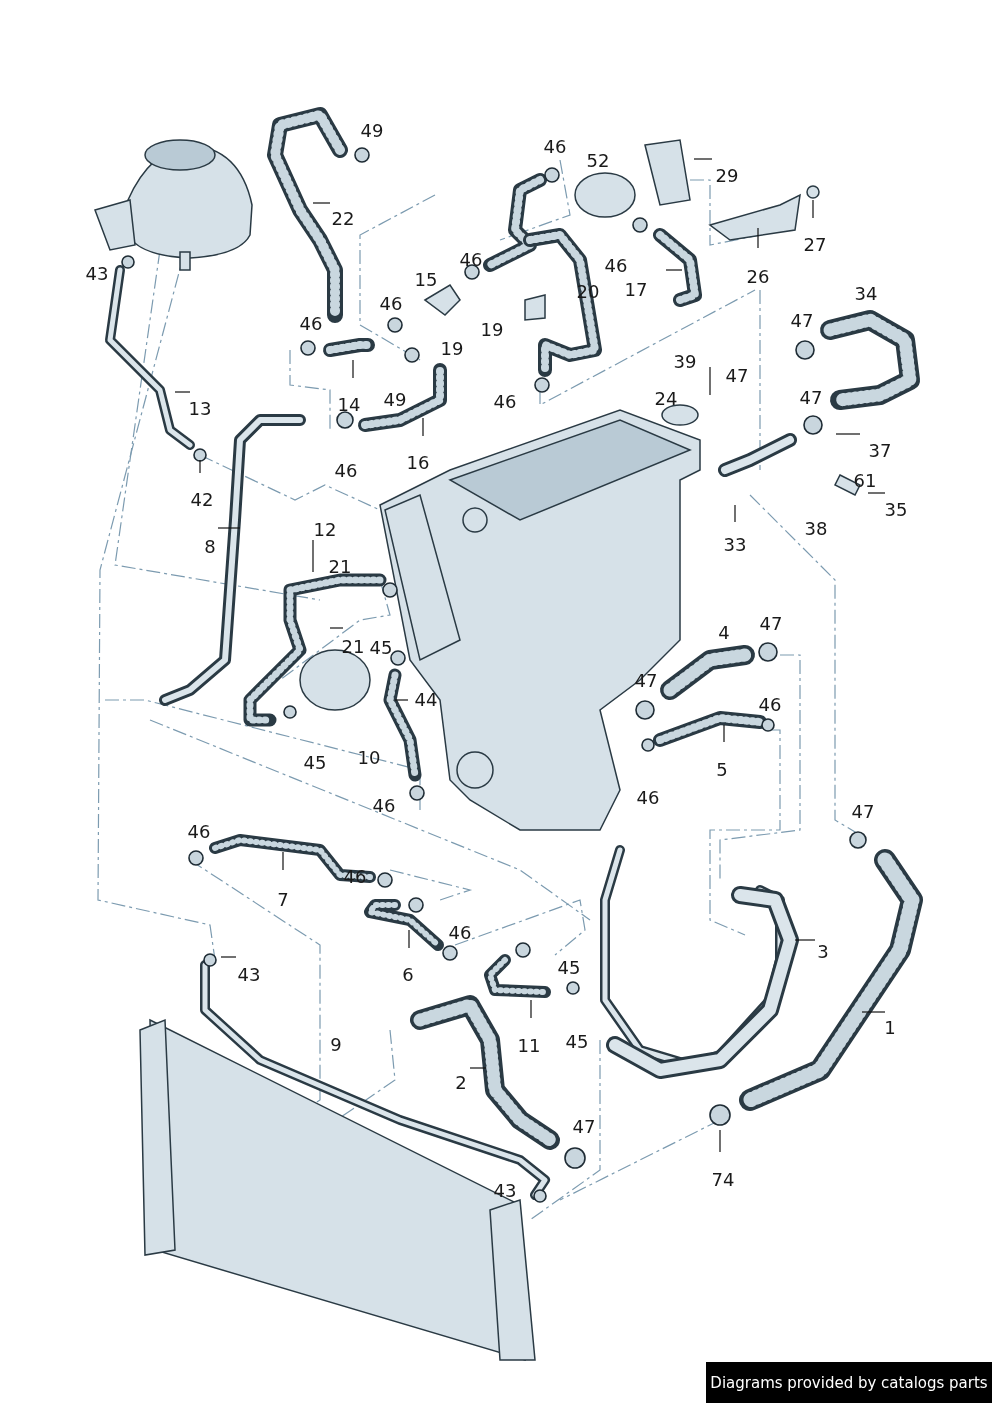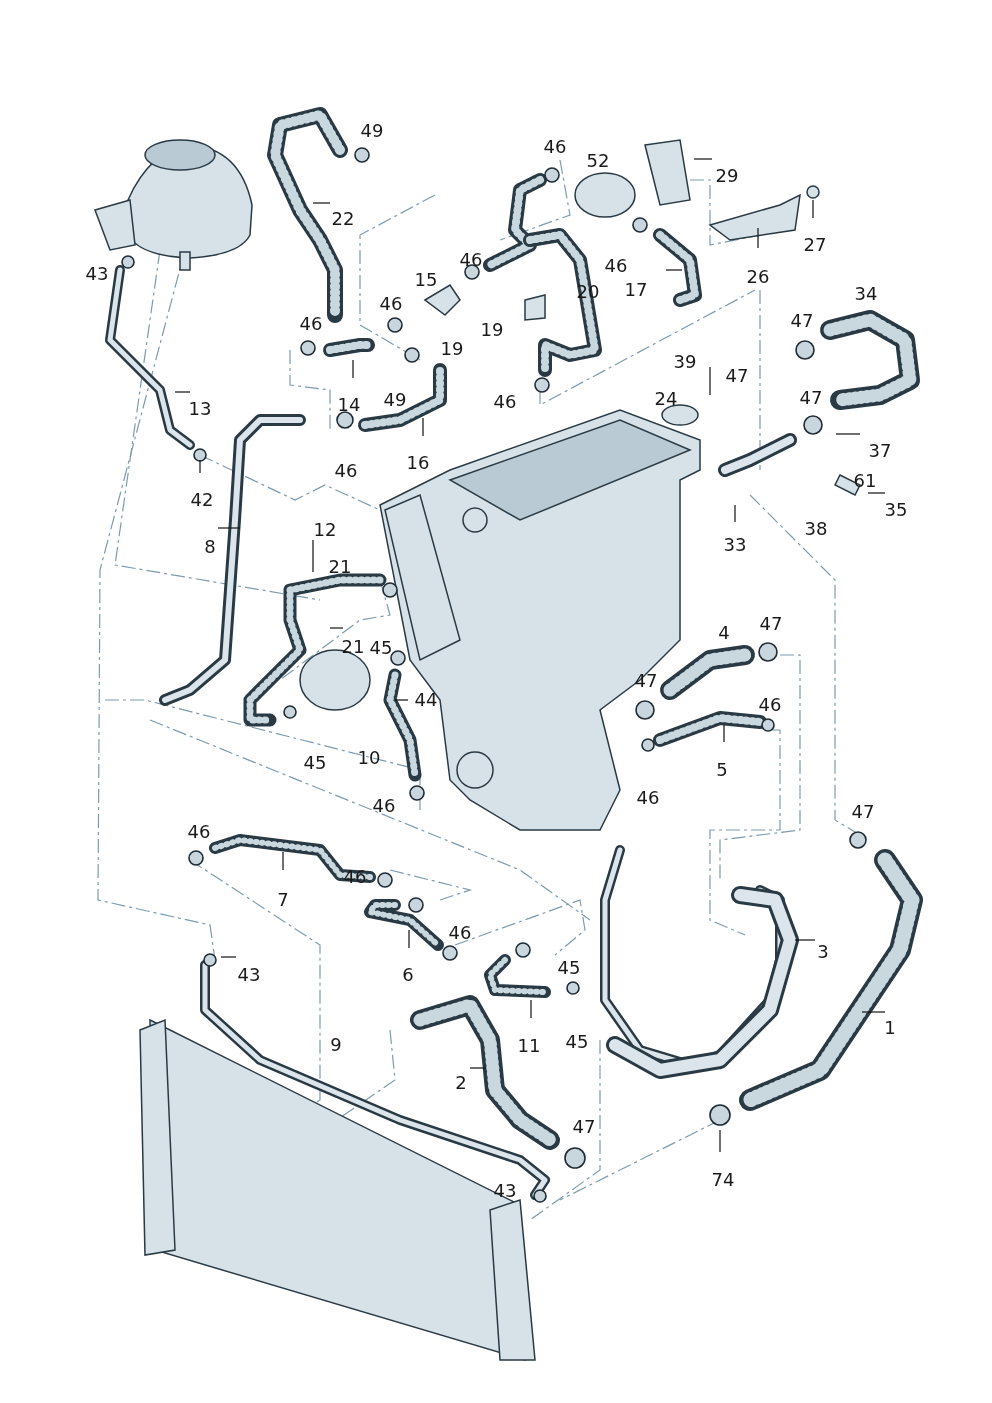--- a/index.html
+++ b/index.html
@@ -258,14 +258,15 @@
 <div class="lbl" style="left:802px;top:321px">47</div>
 <div class="lbl" style="left:811px;top:398px">47</div>
 <div class="lbl" style="left:771px;top:624px">47</div>
 <div class="lbl" style="left:646px;top:681px">47</div>
 <div class="lbl" style="left:863px;top:812px">47</div>
 <div class="lbl" style="left:584px;top:1127px">47</div>
 <div class="lbl" style="left:723px;top:1180px">74</div>
 <div class="lbl" style="left:372px;top:131px">49</div>
 <div class="lbl" style="left:395px;top:400px">49</div>
 
+<div class="footer">Diagrams provided by catalogs parts</div>
 
 </div>
 
 </body></html>

